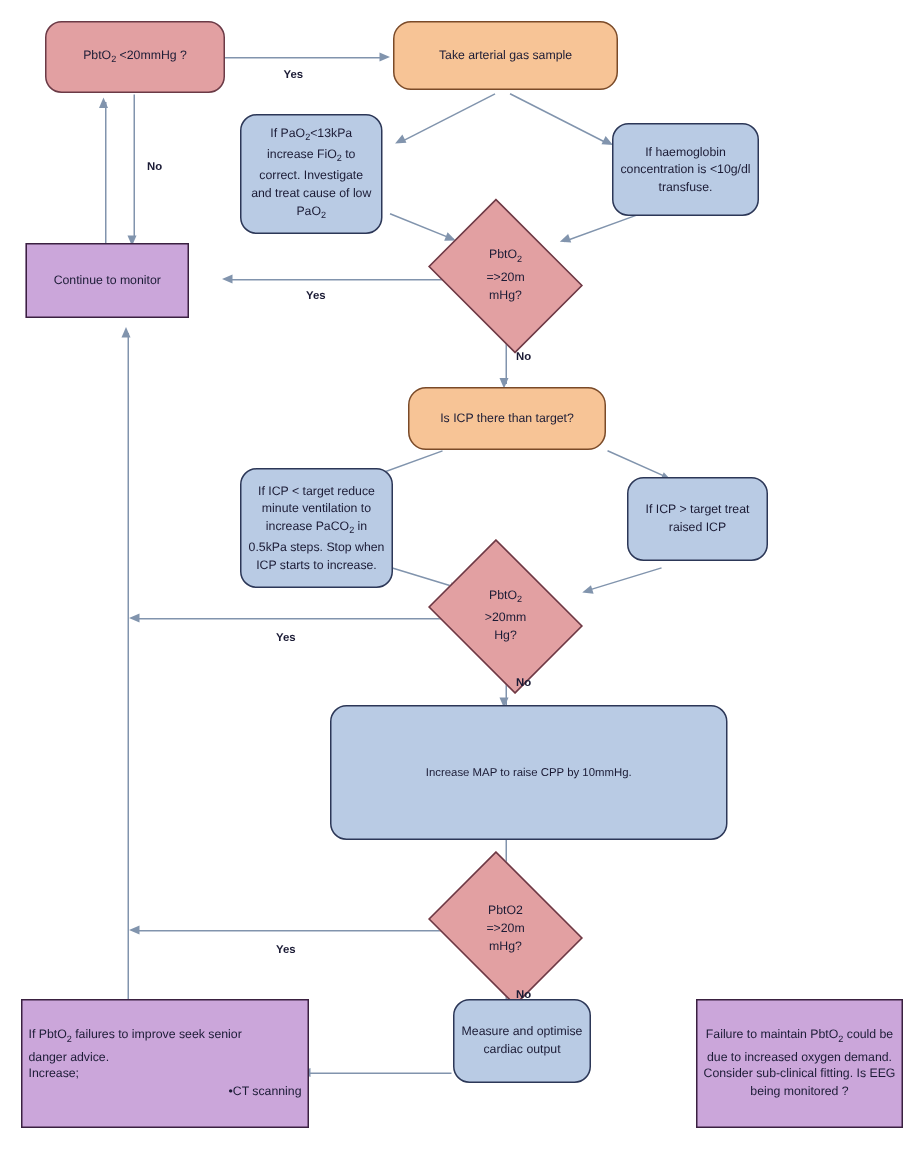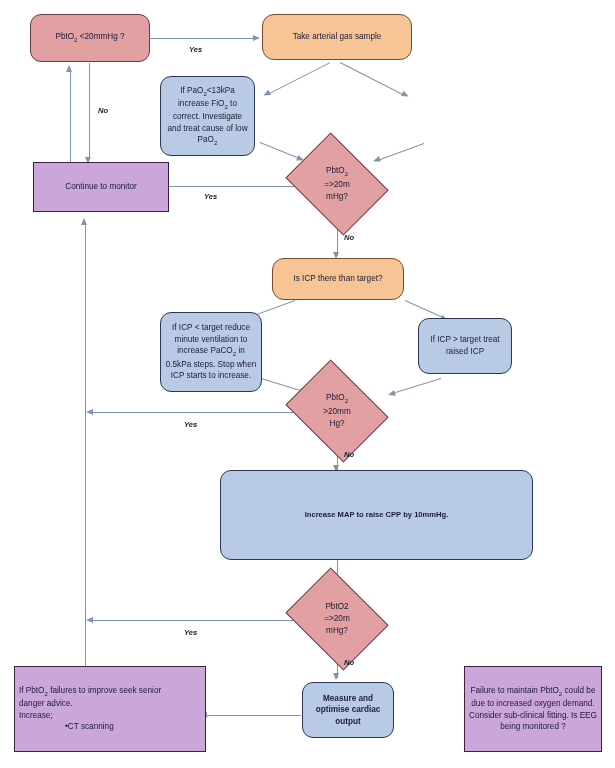--- a/index.html
+++ b/index.html
@@ -103,36 +103,35 @@
   .ah-up    { border-left: 3.6px solid transparent; border-right: 3.6px solid transparent; border-bottom: 7px solid #8194ad; }
   .ah-rot { transform-origin: 50% 50%; }
 
   .edge-label {
     position: absolute;
     font-size: 7.6px;
     font-weight: bold;
     color: #1b1b35;
     z-index: 4;
     white-space: nowrap;
-    font-style: italic;
   }
 
   .italic-block {
     font-style: italic;
     text-align: left;
     font-size: 7.6px;
     line-height: 1.52;
   }
   .italic-block .firstline {
     font-style: normal;
     text-align: center;
     display: block;
   }
   .left-align { text-align: left; }
-  .bullets { display: block; text-align: left; padding-left: 46px; }
+  .bullets { display: block; text-align: right; padding-left: 46px; }
   sub { font-size: 0.74em; }
 </style>
 </head>
 <body>
 
 <div id="canvas">
 
   <div class="line hline" style="left:150px; top:38px; width:105px;"></div>
   <div class="arrowhead ah-right" style="left:253px; top:34.5px;"></div>
 
@@ -200,33 +199,36 @@
   </div>
 
   <div class="node rect-orange" style="left:262px; top:14px; width:150px; height:46px;">
     <span class="txt">Take arterial gas sample</span>
   </div>
 
   <div class="node rounded-blue" style="left:160px; top:76px; width:95px; height:80px;">
     <span class="txt">If PaO<sub>2</sub>&lt;13kPa increase FiO<sub>2</sub> to correct. Investigate and treat cause of low PaO<sub>2</sub></span>
   </div>
 
+  <div class="node rounded-blue" style="left:408px; top:82px; width:98px; height:62px;">
+    <span class="txt">If haemoglobin concentration is &lt;10g/dl transfuse.</span>
+  </div>
 
   <div class="diamond" style="left:296px; top:152px; width:82px; height:64px;">
     <div class="dshape"></div>
     <div class="dlabel">
       <span>
         <span>PbtO<sub>2</sub></span><br>
         <span>=&gt;20m</span><br>
         <span>mHg?</span>
       </span>
     </div>
   </div>
 
-  <div class="node rect-purple" style="left:17px; top:162px; width:136px; height:50px;margin-left:16px;">
+  <div class="node rect-purple" style="left:17px; top:162px; width:109px; height:50px;">
     <span class="txt">Continue to monitor</span>
   </div>
 
   <div class="node rect-orange" style="left:272px; top:258px; width:132px; height:42px;">
     <span class="txt">Is ICP there than target?</span>
   </div>
 
   <div class="node rounded-blue" style="left:160px; top:312px; width:102px; height:80px;">
     <span class="txt">If  ICP &lt; target reduce minute ventilation to increase PaCO<sub>2</sub> in 0.5kPa steps. Stop when ICP starts to increase.</span>
   </div>
@@ -239,38 +241,38 @@
     <div class="dshape"></div>
     <div class="dlabel">
       <span>
         <span>PbtO<sub>2</sub></span><br>
         <span>&gt;20mm</span><br>
         <span>Hg?</span>
       </span>
     </div>
   </div>
 
-  <div class="node rounded-blue" style="left:220px; top:470px; width:313px; height:90px;font-weight:bold;">
+  <div class="node rounded-blue" style="left:220px; top:470px; width:265px; height:90px;">
     <span class="txt italic-block">
       <span class="firstline">Increase MAP to raise CPP by 10mmHg.</span>
     </span>
   </div>
 
   <div class="diamond" style="left:296px; top:587px; width:82px; height:64px;">
     <div class="dshape"></div>
     <div class="dlabel">
       <span>
         <span>PbtO2</span><br>
         <span>=&gt;20m</span><br>
         <span>mHg?</span>
       </span>
     </div>
   </div>
 
-  <div class="node rounded-blue" style="left:302px; top:682px; width:92px; height:56px;font-weight:bold;">
+  <div class="node rounded-blue" style="left:302px; top:666px; width:92px; height:56px;">
     <span class="txt">Measure and optimise cardiac output</span>
   </div>
 
   <div class="node rect-purple" style="left:14px; top:666px; width:192px; height:86px;">
     <span class="txt left-align">
       <span>If PbtO<sub>2</sub> failures to improve seek senior</span><br>
       <span>danger advice.</span><br>
       <span>Increase;</span>
       <span class="bullets">•CT scanning</span>
     </span>

